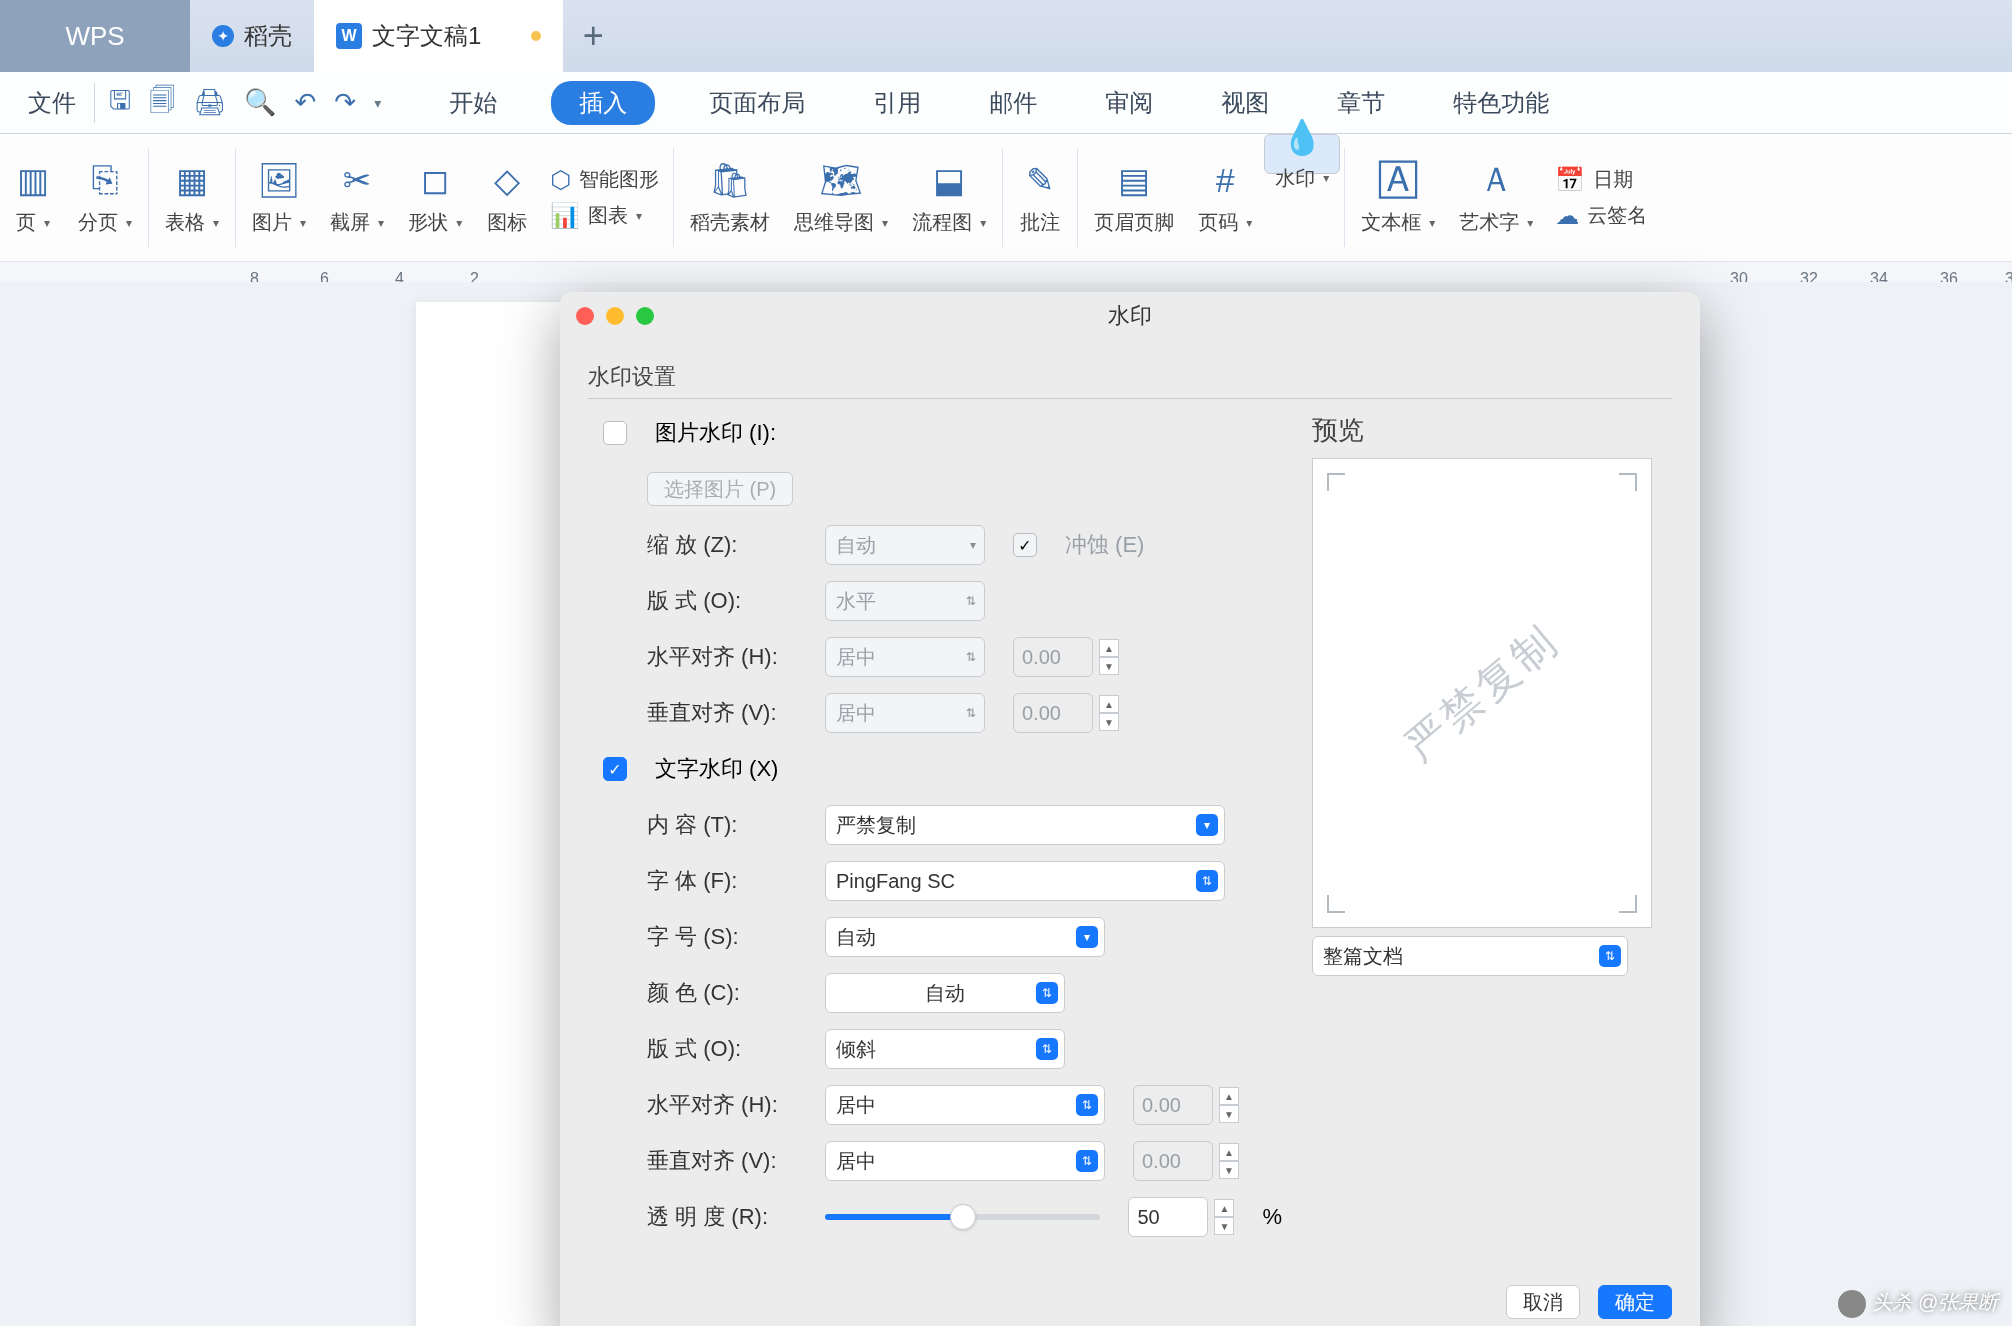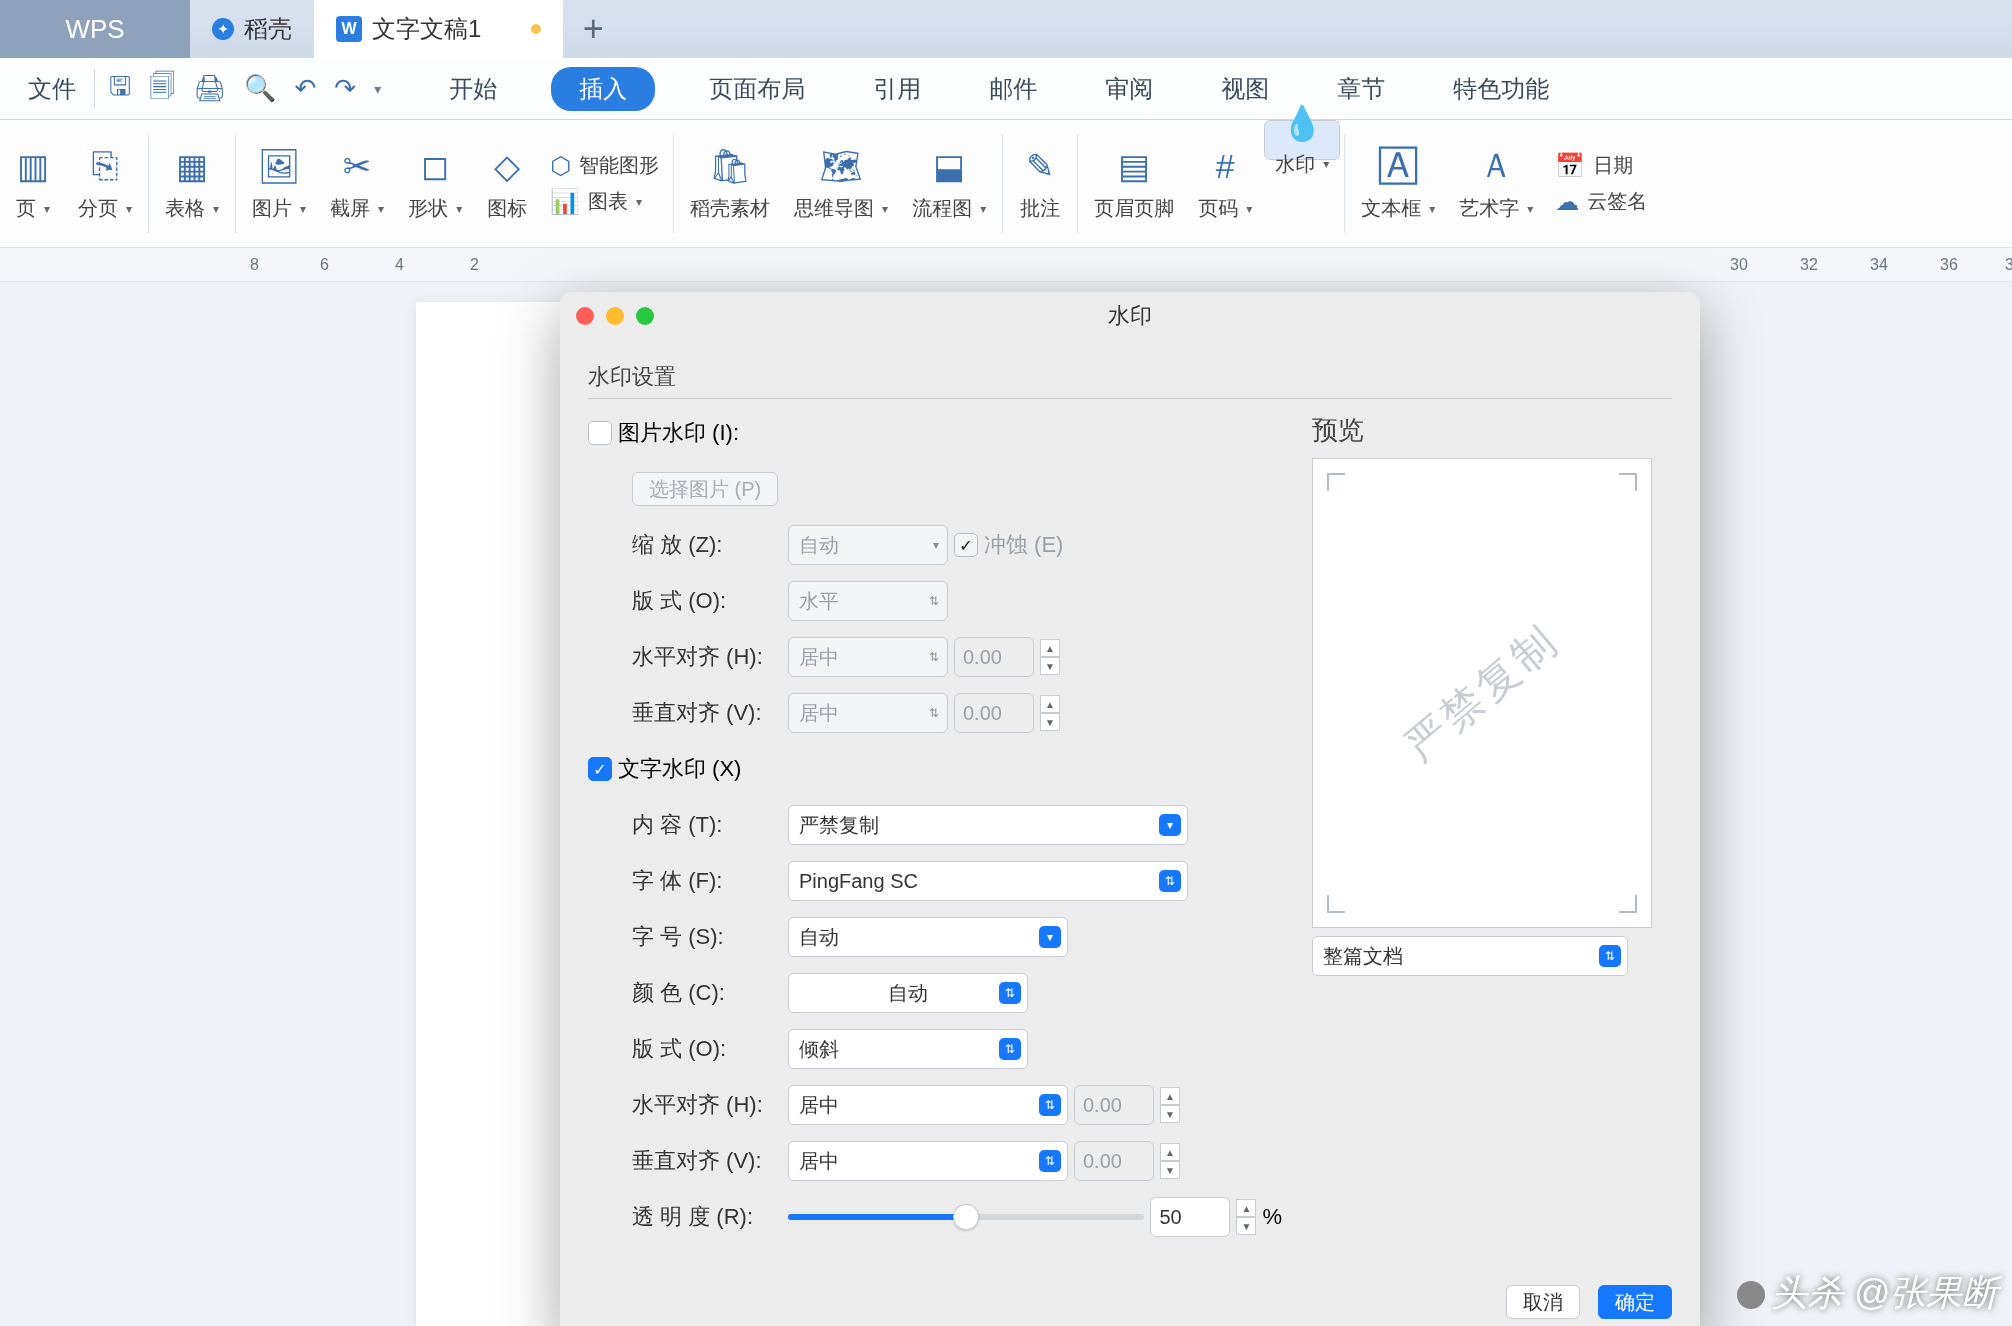--- a/index.html
+++ b/index.html
@@ -1,19 +1,19 @@
 <!DOCTYPE html>
 <html><head>
 <meta charset="utf-8">
 <style>
 * { box-sizing: border-box; margin: 0; padding: 0; font-family: -apple-system, "PingFang SC", "Microsoft YaHei", sans-serif; }
 body { background: #fff; overflow: hidden; width: 2012px; height: 1326px; position: relative; }
 
 
-.titlebar { height: 58px; background: linear-gradient(#d9e2ef,#cfdaea); display: flex; align-items: stretch; }
+.titlebar { height: 72px; background: linear-gradient(#d9e2ef,#cfdaea); display: flex; align-items: stretch; }
 .wps-badge { width: 190px; background: #8ea2bb; color: #fff; display:flex; align-items:center; justify-content:center; font-size: 26px; font-weight:500; }
 .tab { display:flex; align-items:center; padding: 0 22px; font-size: 24px; color:#333; gap:10px; position:relative; }
 .tab.active { background:#fff; }
 .tab .dot-mod { width:10px; height:10px; border-radius:50%; background:#f5c451; margin-left:40px; }
 .tab .icon-doc { width:26px; height:26px; background:#2a7de1; border-radius:4px; display:inline-flex; align-items:center; justify-content:center; color:#fff; font-size:16px; font-weight:bold; }
 .tab .icon-daoke { width:22px; height:22px; border-radius:50%; background:#2a7de1; color:#fff; display:inline-flex; align-items:center; justify-content:center; font-size:14px;}
 .tab-plus { display:flex; align-items:center; justify-content:center; width:60px; color:#5a6a7d; font-size:36px; font-weight:300; }
 
 
 .menubar { height: 62px; display:flex; align-items:center; padding: 0 10px; border-bottom: 1px solid #d0d7e2; background:#fdfefe; }
@@ -50,21 +50,21 @@
 .dialog { position:absolute; top:292px; left:560px; width:1140px; background:#ececec; border-radius:12px; box-shadow:0 18px 60px rgba(0,0,0,.35); overflow:hidden; }
 .dlg-titlebar { height:48px; display:flex; align-items:center; position:relative; }
 .traffic { position:absolute; left:16px; display:flex; gap:12px; }
 .traffic span { width:18px; height:18px; border-radius:50%; }
 .tr-red{background:#ff5f57;} .tr-yel{background:#febc2e;} .tr-grn{background:#28c840;}
 .dlg-title { margin:0 auto; font-size:22px; color:#333; }
 .dlg-body { padding: 16px 28px 22px 28px; }
 .section-label { font-size:22px; color:#444; padding: 6px 0; border-bottom:1px solid #c9c9c9; margin-bottom:14px; }
 .form { display:flex; gap:30px; }
 .left-col { flex:1; }
-.row { display:flex; align-items:center; gap:6px; margin-bottom:16px; min-height:40px; }
+.row { display:flex; align-items:center; gap:28px; margin-bottom:16px; min-height:40px;margin-left:15px; }
 .row .lbl { width:150px; font-size:22px; color:#333; text-align:left; }
 .row.indent { padding-left:44px; }
 .chk { width:24px; height:24px; border:1.5px solid #b8bec6; border-radius:5px; background:#fff; display:inline-flex; align-items:center; justify-content:center; }
 .chk.on { background:#1677ff; border-color:#1677ff; color:#fff; font-size:16px; }
 .sel { height:40px; border:1px solid #c7ccd3; border-radius:6px; background:#fff; display:flex; align-items:center; padding:0 10px; font-size:20px; color:#333; position:relative; }
 .sel.dis { background:#f3f4f6; color:#9aa0a8; }
 .sel .cap { position:absolute; right:6px; width:22px; height:22px; border-radius:5px; background:#1677ff; color:#fff; display:flex; align-items:center; justify-content:center; font-size:12px; }
 .sel .dd-plain { position:absolute; right:8px; color:#8a8f97; font-size:12px; }
 .btn { height:28px; padding:16px 16px; border:1px solid #c7ccd3; border-radius:6px; background:#fff; font-size:20px; color:#333; display:inline-flex; align-items:center;text-align:center; }
 .btn.dis { color:#a8adb4; background:#f3f4f6; }
@@ -82,21 +82,21 @@
 .prev-label { font-size:26px; color:#444; margin-bottom:10px; }
 .prev-box { width:340px; height:470px; border:1px solid #c9ccd1; background:#fff; position:relative; display:flex; align-items:center; justify-content:center; }
 .prev-wm { transform:rotate(-40deg); font-size:42px; color:#c8cdd3; letter-spacing:4px; white-space:nowrap; }
 .corner { position:absolute; width:18px; height:18px; border:2px solid #b4bac2; }
 .c-tl{top:14px;left:14px;border-right:none;border-bottom:none;}
 .c-tr{top:14px;right:14px;border-left:none;border-bottom:none;}
 .c-bl{bottom:14px;left:14px;border-right:none;border-top:none;}
 .c-br{bottom:14px;right:14px;border-left:none;border-top:none;}
 .apply-row { display:flex; align-items:center; gap:14px; margin-top:20px; }
 .dlg-footer { display:flex; justify-content:flex-end; gap:18px; padding: 10px 28px 24px; }
-.watermark-credit { position:absolute; right:14px; bottom:8px; font-size:36px; color:#fff; text-shadow:0 0 6px rgba(0,0,0,.6); font-style:italic; }
+.watermark-credit { position:absolute; right:14px; bottom:8px; font-size:20px; color:#fff; text-shadow:0 0 6px rgba(0,0,0,.6); font-style:italic; }
 .wm-head::before { content:""; display:inline-block; width:28px; height:28px; border-radius:50%; background:#888; margin-right:6px; vertical-align:middle; }
 </style>
 </head>
 <body>
 
 <div class="titlebar">
   <div class="wps-badge">WPS</div>
   <div class="tab">
     <span class="icon-daoke">✦</span>
     <span>稻壳</span>

